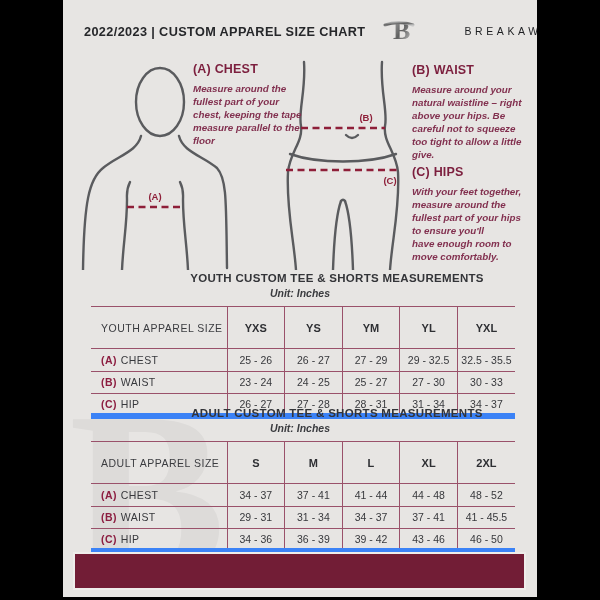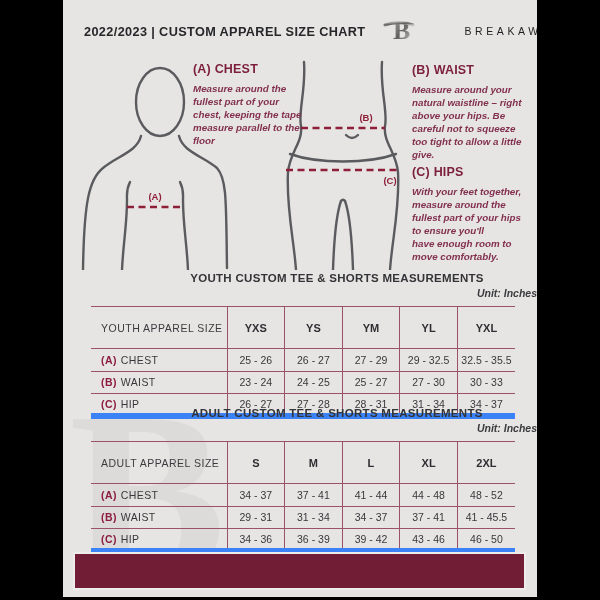--- a/index.html
+++ b/index.html
@@ -25,21 +25,21 @@
   .instr-waist { left:349px; top:63px; width:118px; }
   .instr-hips  { left:349px; top:165px; width:120px; }
 
   .fig { position:absolute; }
   .fig-torso { left:12px; top:60px; }
   .fig-lower { left:215px; top:60px; }
 
   
   .sec-title { position:absolute; left:0; width:100%; text-align:center;
                font-size:11.5px; font-weight:bold; color:#333438; letter-spacing:.3px;margin-left:37px; }
-  .sec-unit  { position:absolute; left:0; width:100%; text-align:right;
+  .sec-unit  { position:absolute; left:0; width:100%; text-align:center;
                font-size:10.5px; font-style:italic; font-weight:600; color:#3a3b3f; }
 
   
   .size-table { position:absolute; left:28px; width:424px; border-collapse:collapse; table-layout:fixed; }
   .size-table col.c0 { width:136px; }
   .size-table tr { border-top:1px solid #9a516a; }
   .size-table tbody tr:last-child { border-bottom:6px solid #3b82f6; }
   .size-table th + th, .size-table td + td { border-left:1px solid #9a516a; }
   .size-table th, .size-table td { text-align:center; vertical-align:middle; }
   .size-table thead th { height:42px; font-size:11px; font-weight:bold; color:#2e2f33; }

